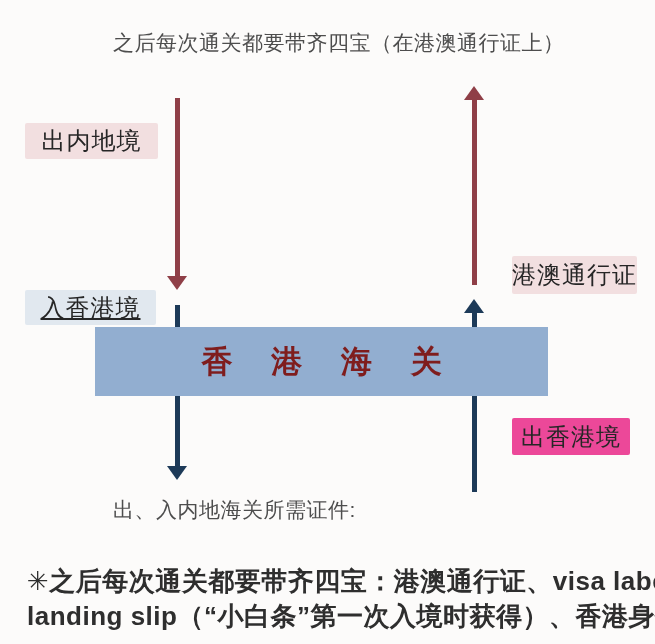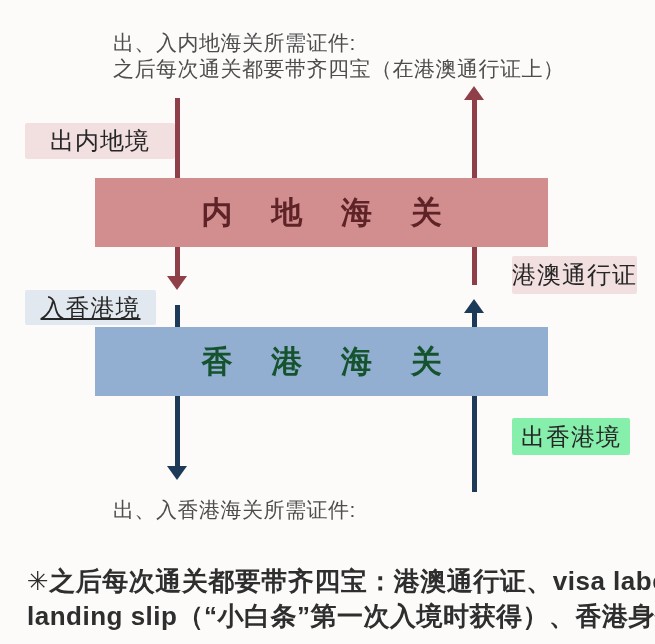--- a/index.html
+++ b/index.html
@@ -33,24 +33,24 @@
     display: flex;
     align-items: center;
     justify-content: center;
     font-size: 24px;
     color: #262626;
     border-radius: 2px;
     letter-spacing: 1px;
   }
   .chip-pink { background: #f2dfe0; }
   .chip-blue { background: #e1e8ef; }
-  .chip-exit-mainland  { left: 25px;  top: 123px; width: 150px; height: 36px; }
+  .chip-exit-mainland  { left: 25px;  top: 123px; width: 133px; height: 36px; }
   .chip-enter-hongkong { left: 25px;  top: 290px; width: 131px; height: 35px; text-decoration: underline; }
   .chip-enter-mainland { left: 512px; top: 256px; width: 125px; height: 38px; }
-  .chip-exit-hongkong  { left: 512px; top: 418px; width: 118px; height: 37px; background: #86efac; }
+  .chip-exit-hongkong  { left: 512px; top: 418px; width: 118px; height: 37px; background: #ec4899; }
 
   
   .bar {
     position: absolute;
     left: 95px;
     width: 453px;
     height: 69px;
     display: flex;
     align-items: center;
     justify-content: center;
@@ -58,21 +58,21 @@
   .bar-mainland { top: 178px; background: #d28d8f; }
   .bar-hongkong { top: 327px; background: #92aed0; }
   .bar-title {
     font-size: 31px;
     font-weight: 600;
     letter-spacing: 1.25em;
     margin-right: -1.25em;
     white-space: nowrap;
   }
   .bar-mainland .bar-title { color: #5d2327; }
-  .bar-hongkong .bar-title { color: #14532d; }
+  .bar-hongkong .bar-title { color: #7f1d1d; }
 
   
   .arrow {
     position: absolute;
     width: 20px;
     display: flex;
     flex-direction: column;
     align-items: center;
   }
   .arrow-shaft { width: 5px; }
@@ -107,21 +107,20 @@
     letter-spacing: 0.5px;
     white-space: nowrap;
   }
 </style>
 </head>
 <body>
 
 <div class="canvas">
 
   <div class="note note-top">
-    <div>出、入内地海关所需证件:</div>
     <div>之后每次通关都要带齐四宝（在港澳通行证上）</div>
   </div>
 
   <div class="arrow red down arrow-red-down">
     <div class="arrow-shaft"></div>
     <div class="arrow-head"></div>
   </div>
   <div class="arrow red up arrow-red-up">
     <div class="arrow-head"></div>
     <div class="arrow-shaft"></div>
@@ -133,29 +132,26 @@
   <div class="arrow navy up arrow-navy-up">
     <div class="arrow-head"></div>
     <div class="arrow-shaft"></div>
   </div>
 
   <div class="chip chip-pink chip-exit-mainland">出内地境</div>
   <div class="chip chip-blue chip-enter-hongkong">入香港境</div>
   <div class="chip chip-pink chip-enter-mainland">港澳通行证</div>
   <div class="chip chip-blue chip-exit-hongkong">出香港境</div>
 
-  <div class="bar bar-mainland">
-    <span class="bar-title">内地海关</span>
-  </div>
   <div class="bar bar-hongkong">
     <span class="bar-title">香港海关</span>
   </div>
 
   <div class="note note-bottom">
-    <div>出、入香港海关所需证件:</div>
+    <div>出、入内地海关所需证件:</div>
   </div>
 
   <div class="footer">
     <div>✳之后每次通关都要带齐四宝：港澳通行证、visa label、</div>
     <div>landing slip（“小白条”第一次入境时获得）、香港身份证</div>
   </div>
 
 </div>
 
 </body></html>

